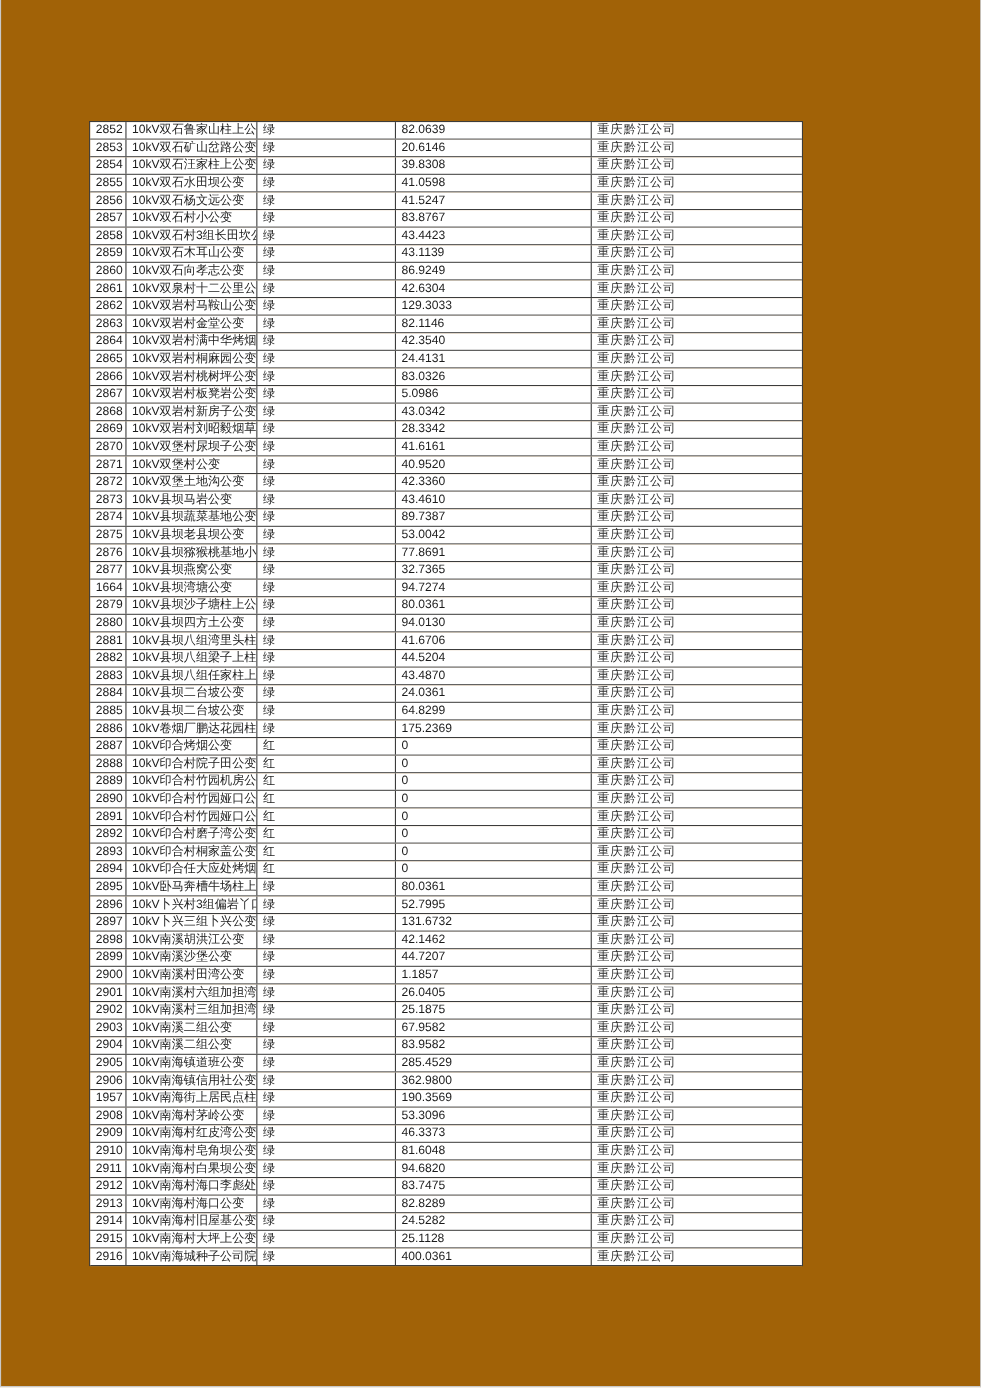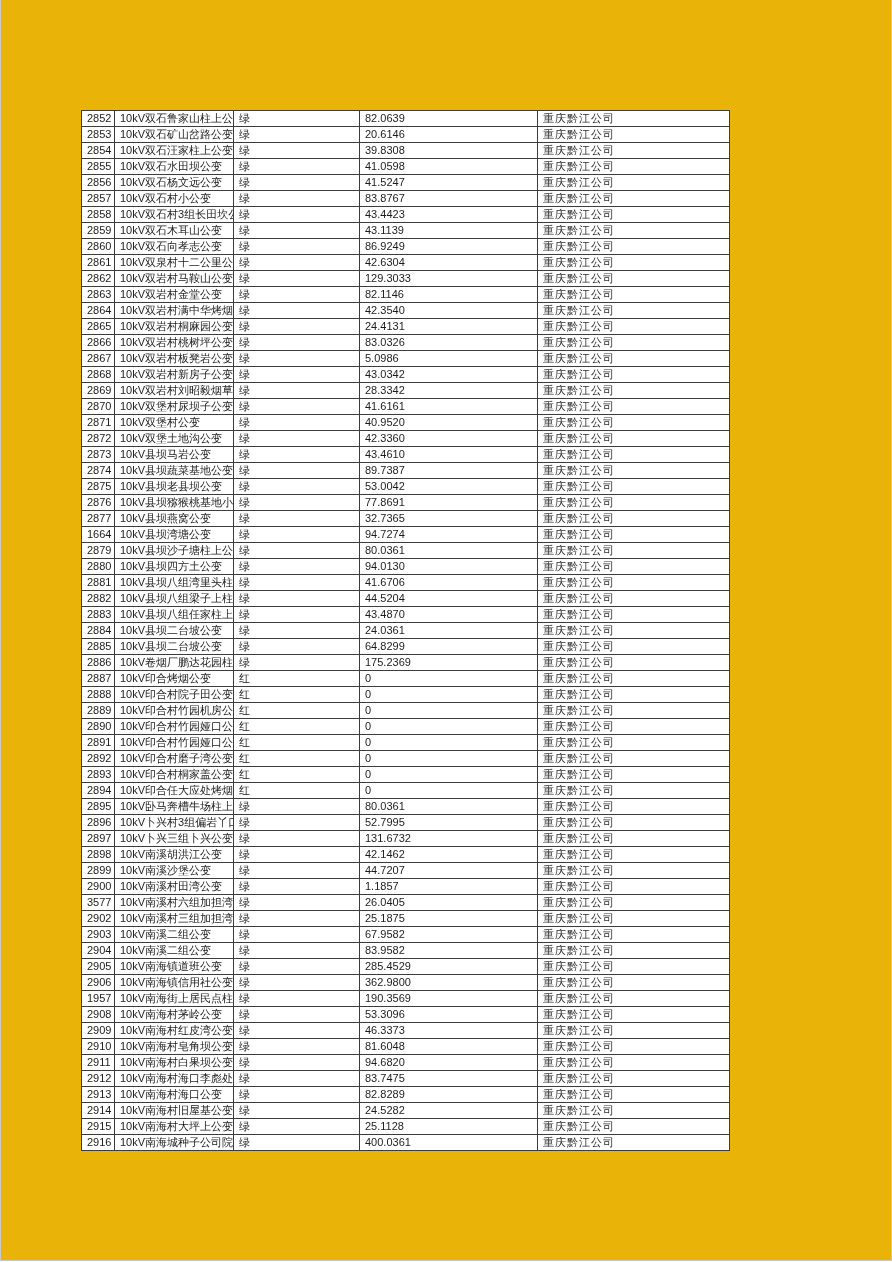--- a/index.html
+++ b/index.html
@@ -9,21 +9,21 @@
     font-family: "Liberation Sans", "DejaVu Sans", sans-serif;
     overflow: hidden;
     position: relative;
   }
   .page {
     position: absolute; left: 0; top: 0;
     width: 890px; height: 1260px;
     border-left: 1px solid #c9c9c9;
     border-right: 1px solid #c9c9c9;
     border-bottom: 1px solid #c9c9c9;
-    background: #eab308;
+    background: #a16207;
   }
   .grid-table {
     position: absolute;
     left: 80px; top: 110px;
     width: 647px;
     border-top: 1px solid #3c3c3c;
     border-left: 1px solid #3c3c3c;
     border-right: 1px solid #3c3c3c;
   }
   .tr {
@@ -398,21 +398,21 @@
           <div class="td col-company serif">重庆黔江公司</div>
         </div>
         <div class="tr">
           <div class="td col-id">2900</div>
           <div class="td col-name">10kV南溪村田湾公变</div>
           <div class="td col-status">绿</div>
           <div class="td col-value">1.1857</div>
           <div class="td col-company serif">重庆黔江公司</div>
         </div>
         <div class="tr">
-          <div class="td col-id">3577</div>
+          <div class="td col-id">2901</div>
           <div class="td col-name">10kV南溪村六组加担湾公</div>
           <div class="td col-status">绿</div>
           <div class="td col-value">26.0405</div>
           <div class="td col-company serif">重庆黔江公司</div>
         </div>
         <div class="tr">
           <div class="td col-id">2902</div>
           <div class="td col-name">10kV南溪村三组加担湾公</div>
           <div class="td col-status">绿</div>
           <div class="td col-value">25.1875</div>

